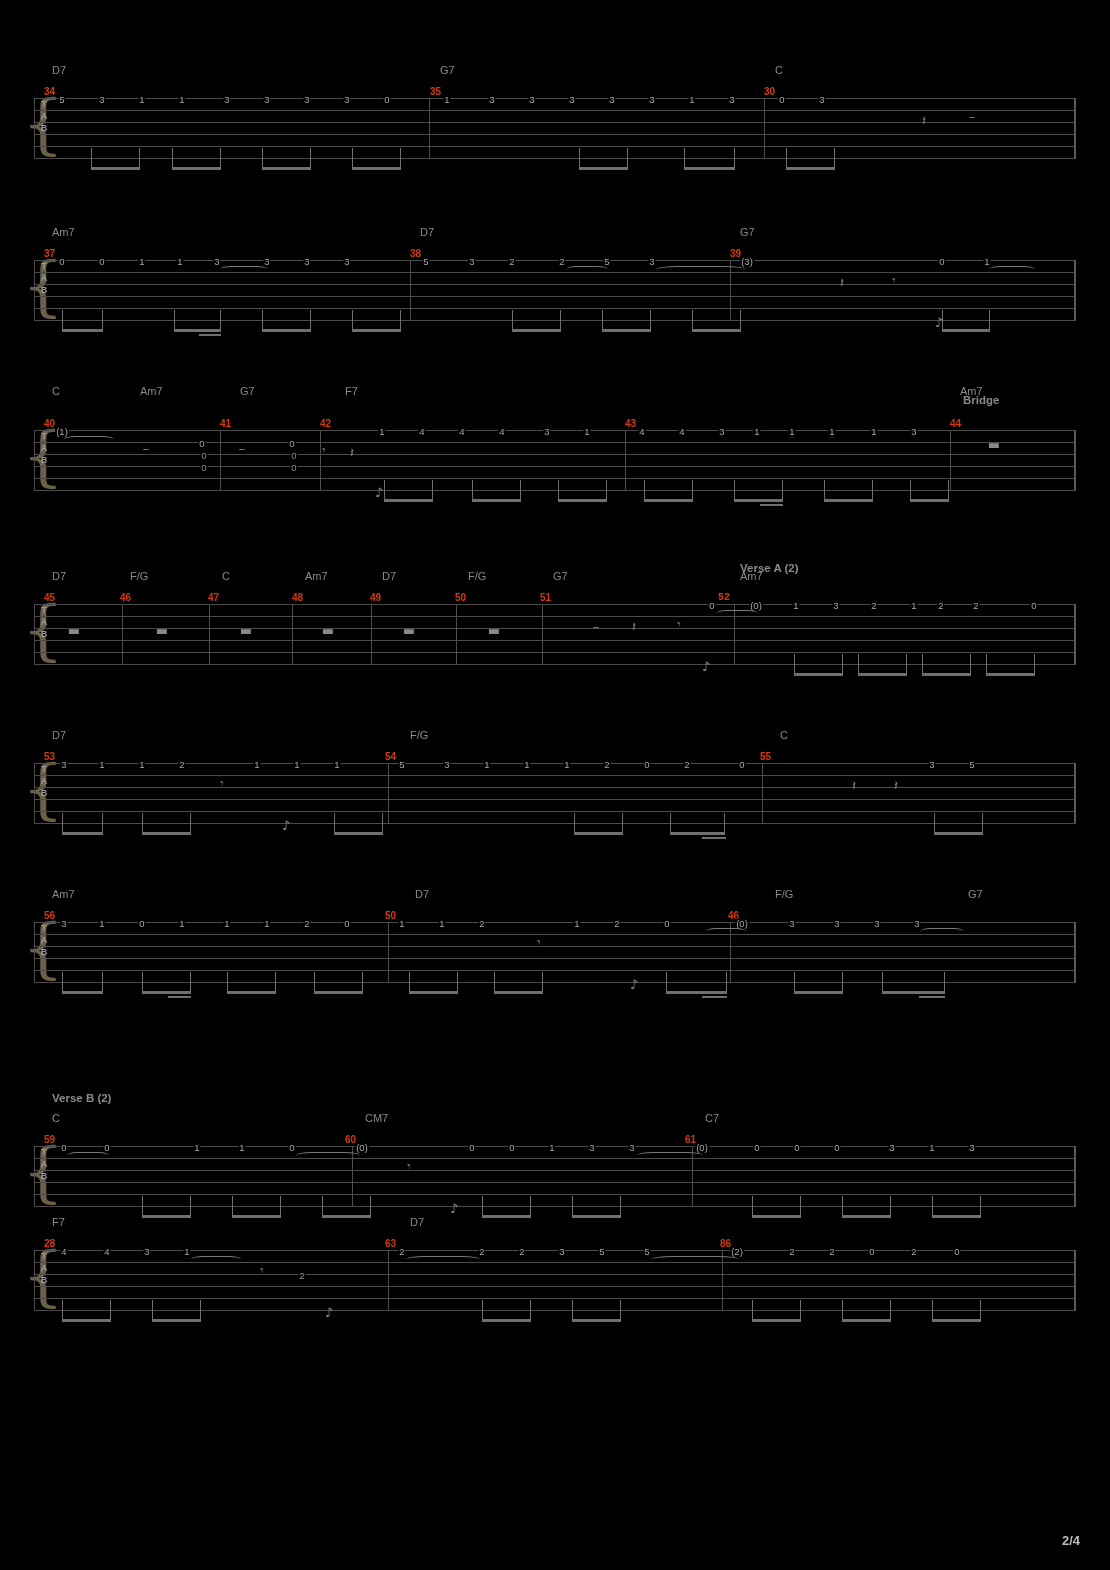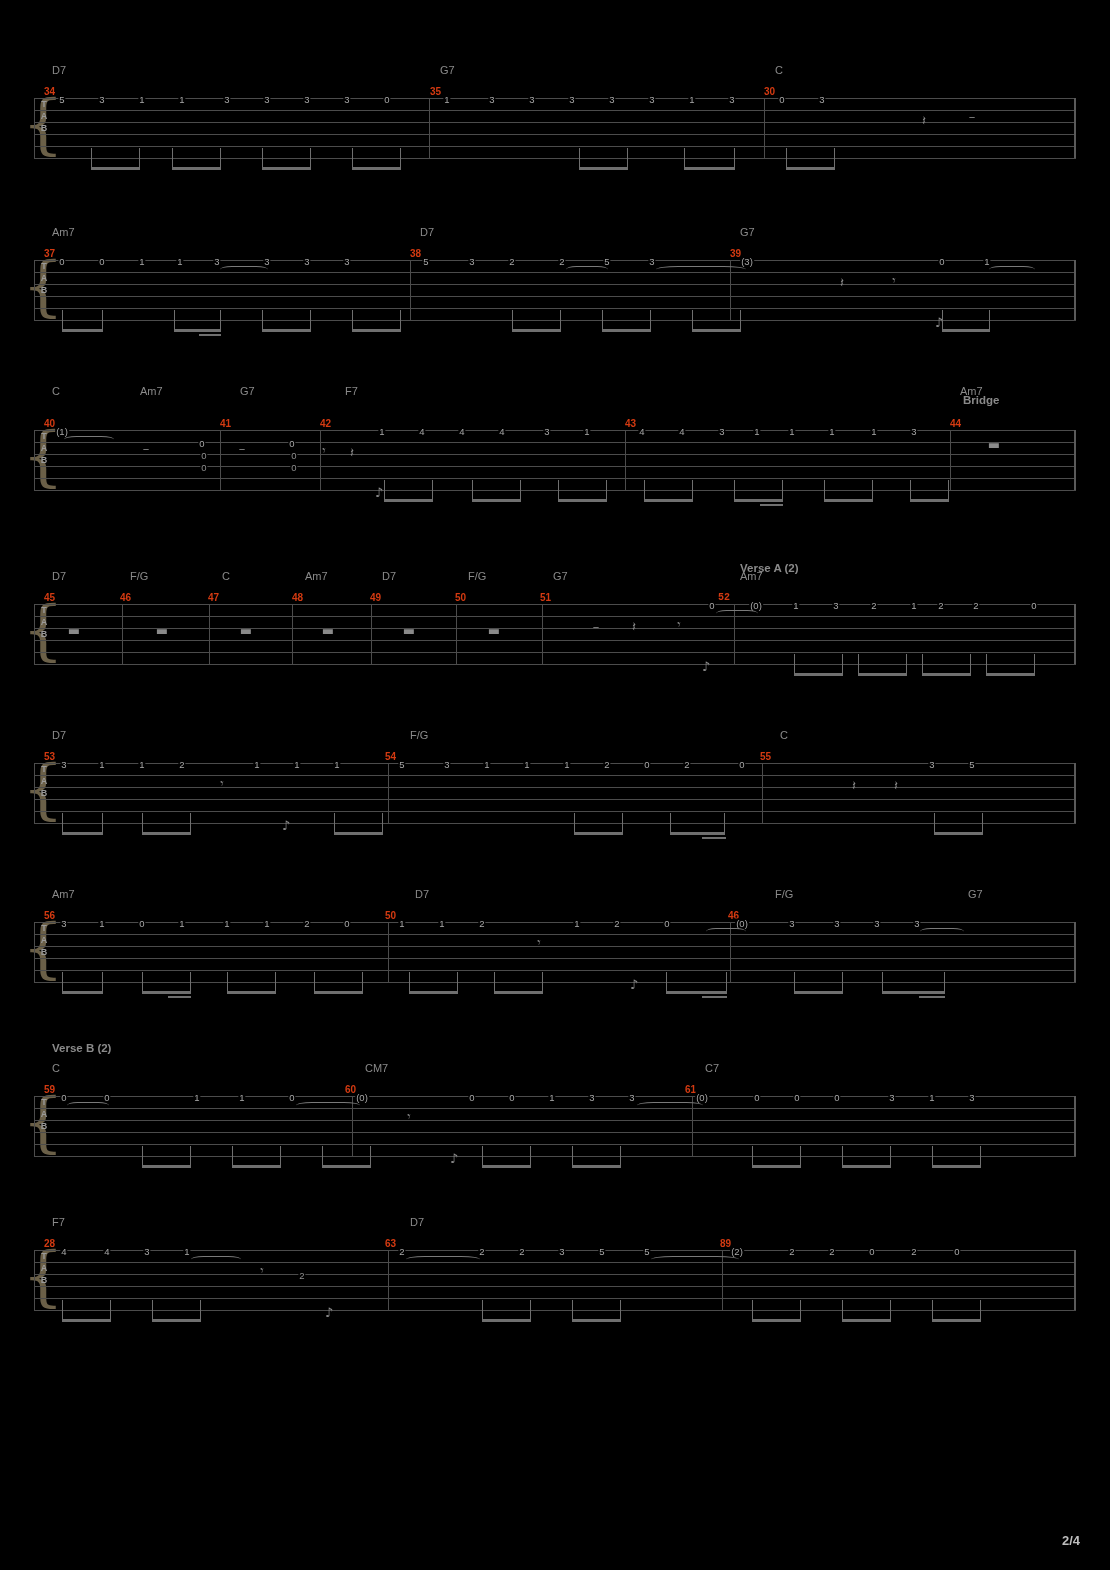--- a/index.html
+++ b/index.html
@@ -673,21 +673,21 @@
       <div class="stem" style="left:760px;top:50px;height:22px;"></div>
       <div class="stem" style="left:808px;top:50px;height:22px;"></div>
       <div class="beam" style="left:760px;top:69px;width:49px;"></div>
       <div class="stem" style="left:848px;top:50px;height:22px;"></div>
       <div class="stem" style="left:910px;top:50px;height:22px;"></div>
       <div class="beam" style="left:848px;top:69px;width:63px;"></div>
       <div class="beam2" style="left:885px;top:74px;width:26px;"></div>
     </div>
   </div>
 
-  <div class="system" style="top:1042px;">
+  <div class="system" style="top:1092px;">
     <div class="section-label" style="left:52px;top:0px;">Verse B (2)</div>
     <div class="chords" style="margin-top:20px;">
       <div class="chord" style="left:52px;">C</div>
       <div class="chord" style="left:365px;">CM7</div>
       <div class="chord" style="left:705px;">C7</div>
     </div>
     <div class="measure-num" style="left:44px;top:42px;">59</div>
     <div class="measure-num" style="left:345px;top:42px;">60</div>
     <div class="measure-num" style="left:685px;top:42px;">61</div>
 
@@ -762,21 +762,21 @@
     </div>
   </div>
 
   <div class="system" style="top:1216px;">
     <div class="chords">
       <div class="chord" style="left:52px;">F7</div>
       <div class="chord" style="left:410px;">D7</div>
     </div>
     <div class="measure-num" style="left:44px;top:22px;">28</div>
     <div class="measure-num" style="left:385px;top:22px;">63</div>
-    <div class="measure-num" style="left:720px;top:22px;">89</div>
+    <div class="measure-num" style="left:720px;top:22px;">86</div>
 
     <div class="brace" style="top:31px;">{</div>
     <div class="tabword" style="top:34px;">
       <span>T</span>
       <span>A</span>
       <span>B</span>
     </div>
 
     <div class="staff" style="top:34px;">
       <div class="line l0"></div>

